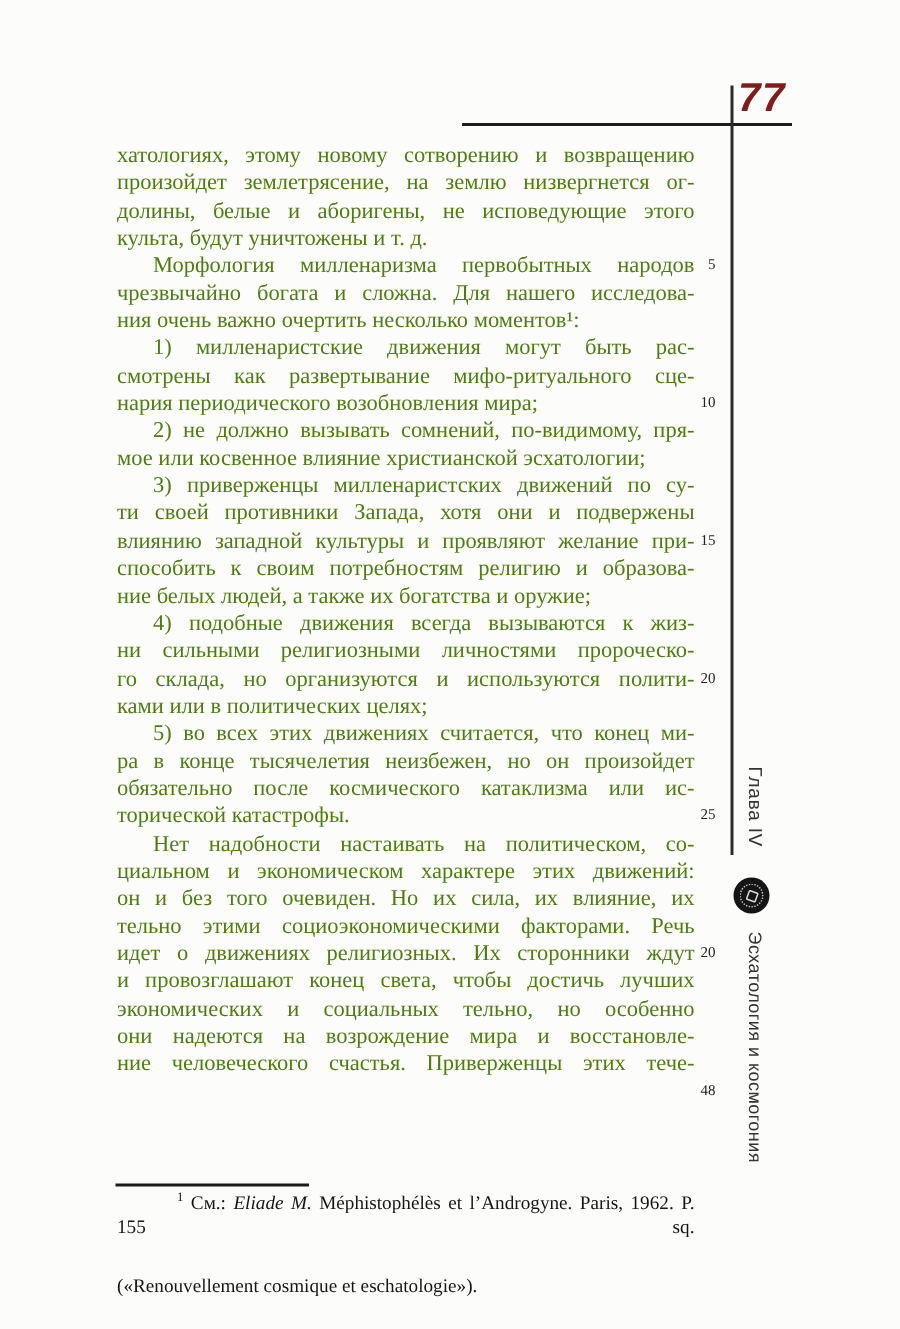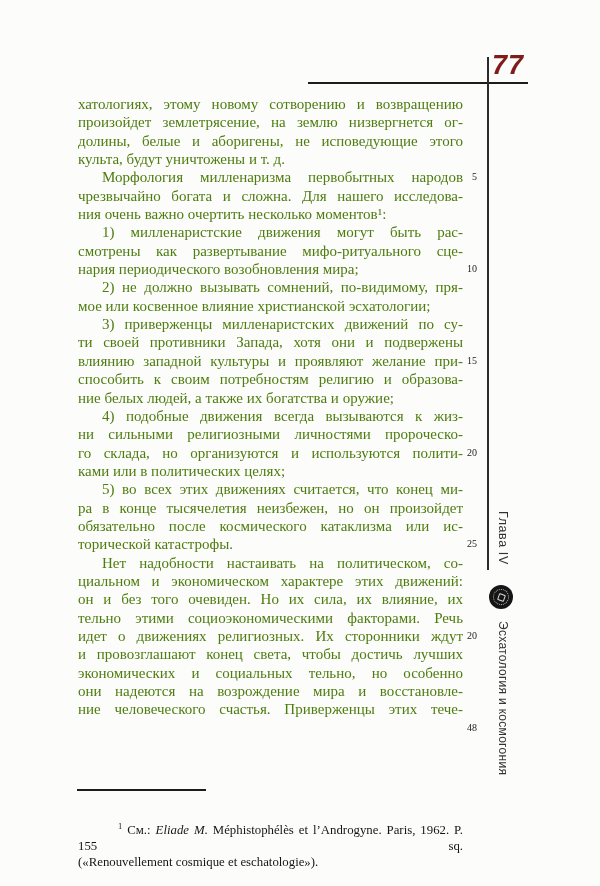--- a/index.html
+++ b/index.html
@@ -60,22 +60,22 @@
     content:"";position:absolute;left:9px;top:9px;width:5px;height:5px;
     border:1px solid rgba(255,255,255,.85);border-radius:1px;transform:rotate(20deg);
   }
 
   
   .fnrule{position:absolute;left:77px;top:789px;width:129px;height:2px;background:#1c1c1c;}
   .footnote{
     position:absolute;left:78px;top:794px;width:385px;
     font-size:12.8px;line-height:16.2px;color:#161616;
   }
-  .fn1{text-align:justify;text-align-last:justify;text-indent:40px;margin-top:28px;}
-  .fn2{text-align:left;}
+  .fn1{text-align:justify;text-align-last:justify;text-indent:40px;}
+  .fn2{text-align:left;margin-top:23px;}
   .footnote sup{font-size:8.5px;line-height:0;}
   .it{font-style:italic;}
 </style>
 </head>
 <body>
 
 <div class="page">
 
   <div class="pagenum">77</div>
   <div class="hrule"></div>

